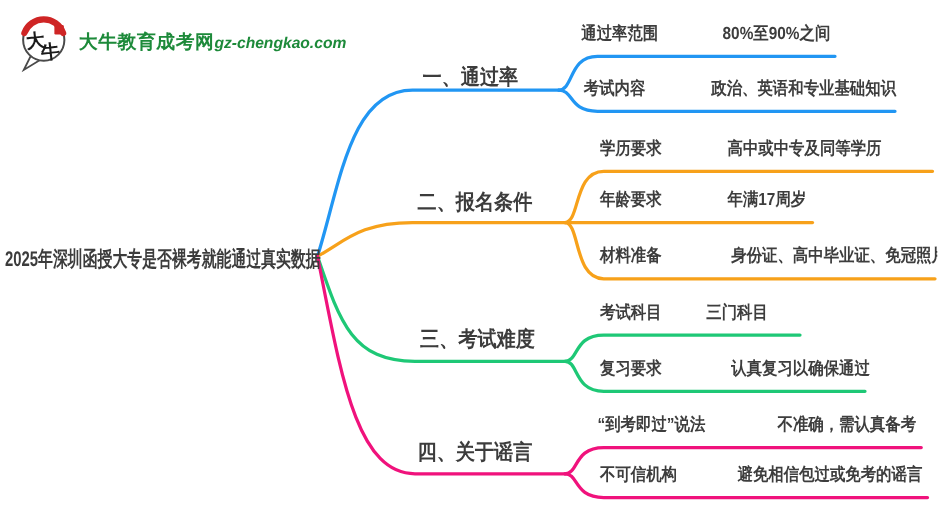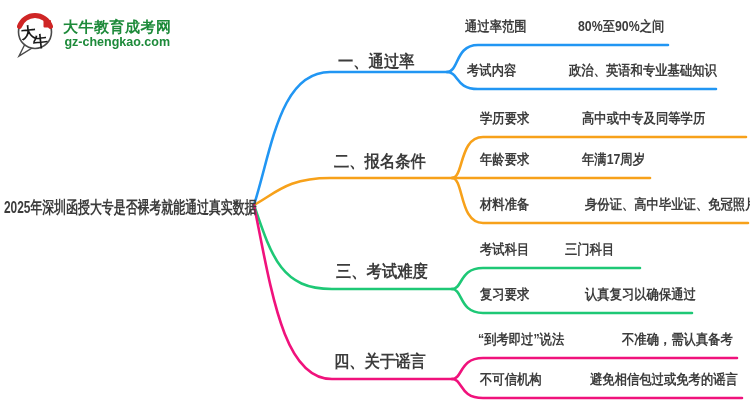--- a/index.html
+++ b/index.html
@@ -5,21 +5,21 @@
   html,body{margin:0;padding:0;background:#ffffff;}
   .stage{
     position:relative;width:750px;height:410px;overflow:hidden;background:#ffffff;
     font-family:"Liberation Sans","DejaVu Sans",sans-serif;color:#3b3b3b;
   }
   svg.lines{position:absolute;left:0;top:0;z-index:0;}
   svg.lines path{fill:none;stroke-width:2.6;stroke-linecap:round;stroke-linejoin:round;}
 
   .logo{position:absolute;left:14px;top:10px;display:flex;align-items:center;gap:5px;
         text-decoration:none;z-index:2;cursor:pointer;}
-  .logo-text{display:flex;flex-direction:column;line-height:1.05;align-items:center;}
+  .logo-text{display:flex;line-height:1.05;align-items:center;}
   .logo-name{font-size:15px;font-weight:bold;letter-spacing:.5px;white-space:nowrap;}
   .logo-url{font-size:12.5px;font-weight:bold;white-space:nowrap;margin-top:2px;}
 
   .root-label{
     position:absolute;left:4px;top:196px;z-index:1;
     font-size:17px;font-weight:600;white-space:nowrap;color:#3c3c3c;
     transform:scaleX(0.70);transform-origin:left center;
   }
   .branch-label{
     position:absolute;z-index:1;font-size:17px;font-weight:600;white-space:nowrap;color:#3c3c3c;
@@ -62,21 +62,21 @@
       <circle cx="21" cy="22" r="16.5" fill="#ffffff" stroke-width="1.6" stroke="#4a4a4a"></circle>
       <path d="M5.5,16.4 A16.5,16.5 0 0 1 36.5,16.4" fill="none" stroke-width="5" stroke-linecap="round" stroke="#cf2525"></path>
       <g transform="rotate(-6 21 24)">
         <text x="7" y="27" font-size="15" fill="#1a1a1a">大</text>
         <text x="18" y="37" font-size="15" fill="#1a1a1a">牛</text>
       </g>
       <rect x="29.5" y="10" width="7.5" height="7.5" rx="1" fill="#cf2525"></rect>
     </svg>
     <span class="logo-text">
       <span class="logo-name" style="color: rgb(29, 138, 58);">大牛教育成考网</span>
-      <span class="logo-url" style="color: rgb(29, 138, 58);">gz-chengkao.com</span>
+      <span class="logo-url" style="color: rgb(29, 138, 58); font-style: italic;">gz-chengkao.com</span>
     </span>
   </a>
 
   <div class="root-label">2025年深圳函授大专是否裸考就能通过真实数据</div>
 
   <div class="branch-label" style="left:338px;top:50px;">一、通过率</div>
   <div class="branch-label" style="left:334px;top:150px;">二、报名条件</div>
   <div class="branch-label" style="left:336px;top:260px;">三、考试难度</div>
   <div class="branch-label" style="left:334px;top:350px;">四、关于谣言</div>
 

